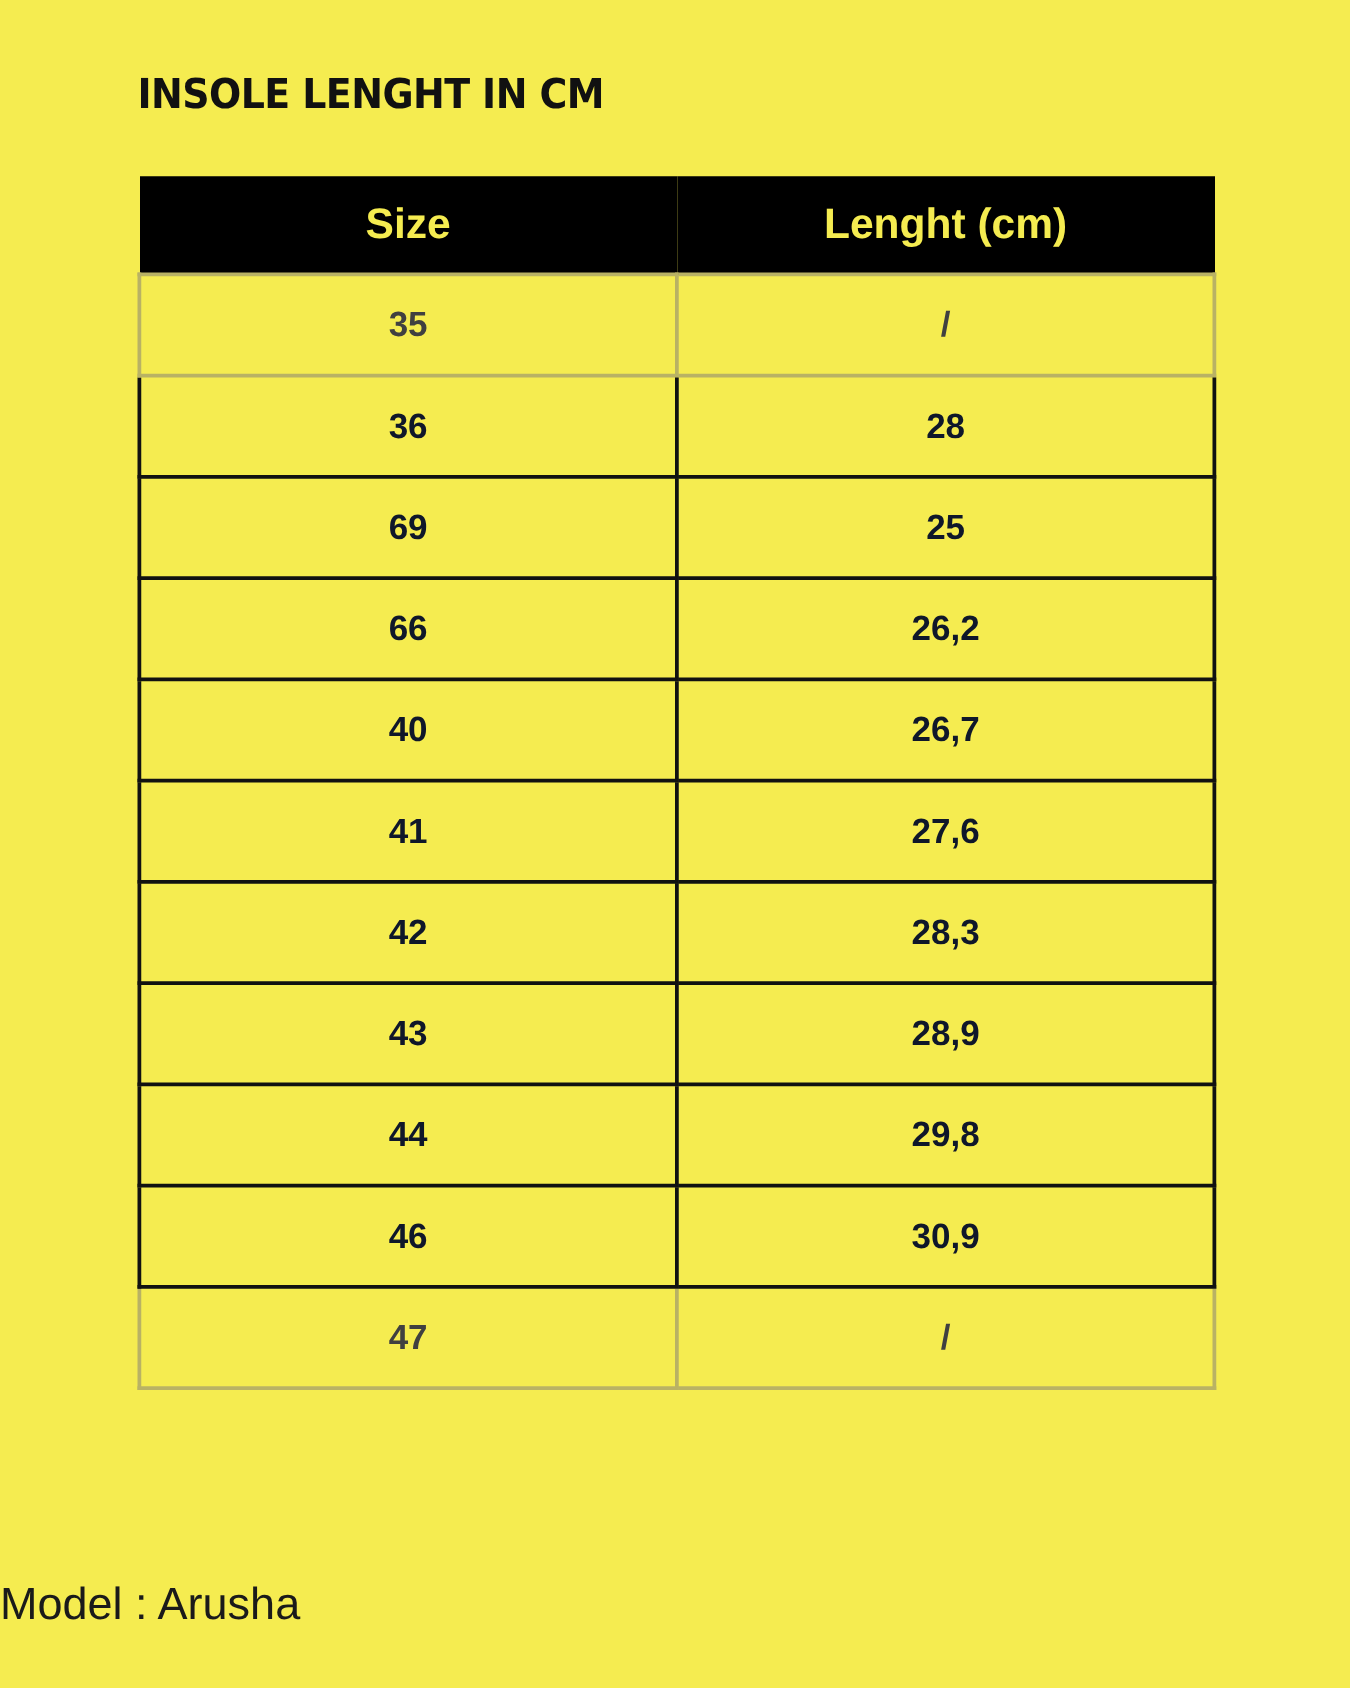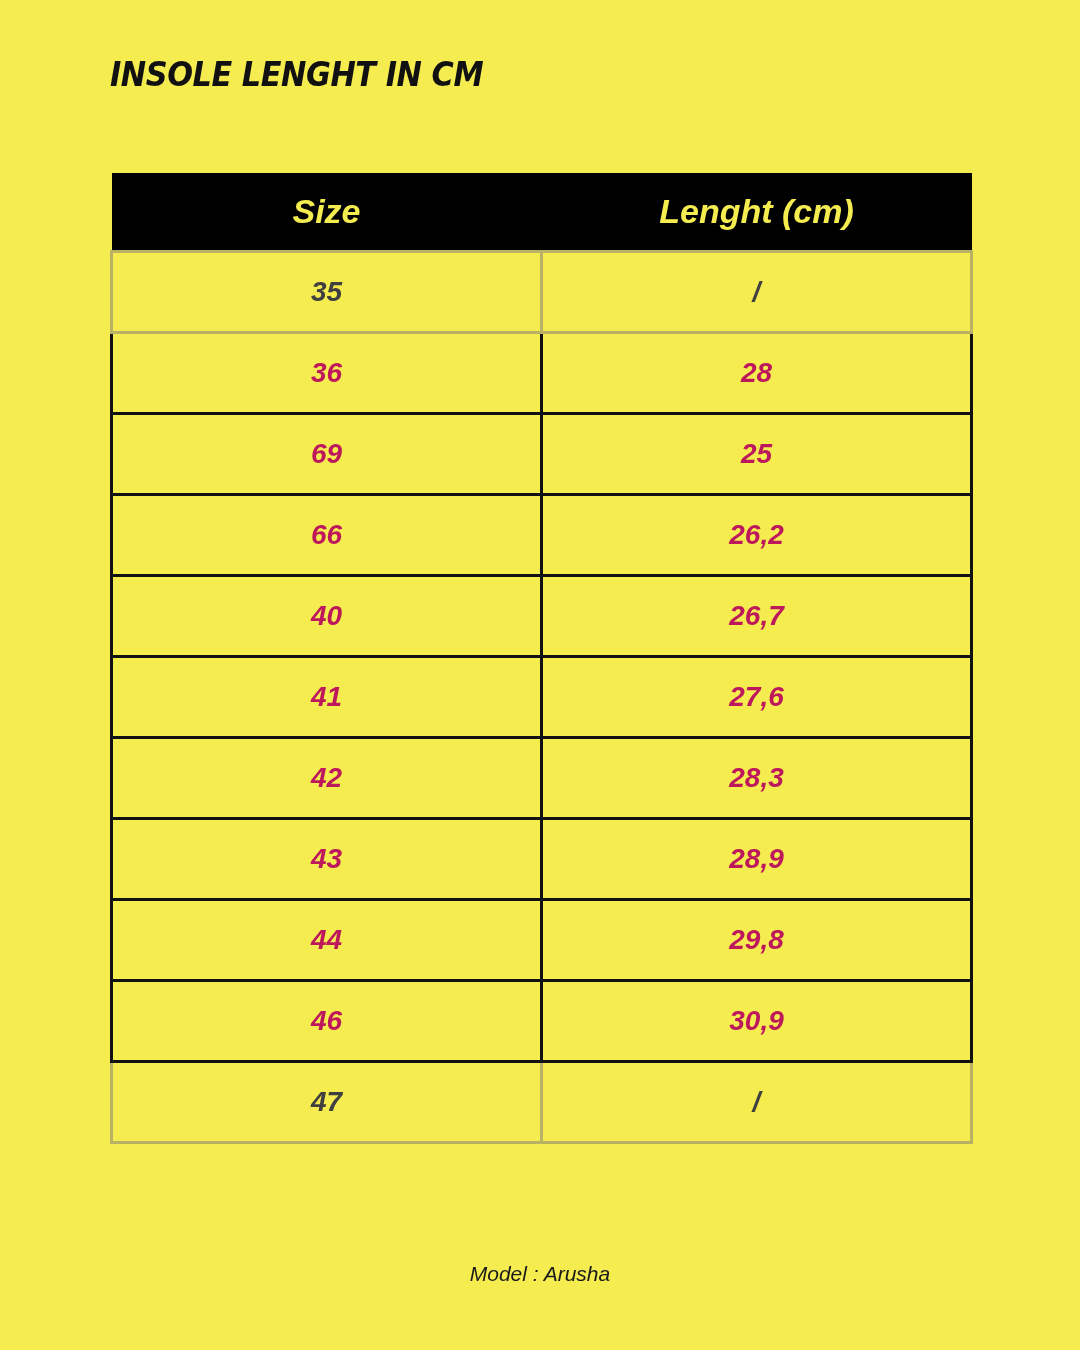--- a/index.html
+++ b/index.html
@@ -11,21 +11,20 @@
     height: 1350px;
     background: #F5EC50;
     font-family: "Liberation Sans", sans-serif;
     overflow: hidden;
   }
   .page {
     position: relative;
     width: 1080px;
     height: 1350px;
     box-sizing: border-box;
-    font-style: italic;
   }
   .title {
     position: absolute;
     left: 110px;
     top: 55px;
     font-family: "DejaVu Sans", sans-serif;
     font-weight: bold;
     font-size: 33px;
     letter-spacing: -0.5px;
     color: #111111;
@@ -36,21 +35,20 @@
   .table-wrap {
     position: absolute;
     left: 110px;
     top: 141px;
     width: 860px;
   }
   table.size-table {
     border-collapse: collapse;
     width: 860px;
     table-layout: fixed;
-    margin-top: 32px;
   }
   table.size-table col.c1 { width: 430px; }
   table.size-table col.c2 { width: 430px; }
 
   table.size-table thead th {
     background: #000000;
     color: #F5EC50;
     font-size: 34px;
     font-weight: bold;
     height: 77px;
@@ -58,39 +56,39 @@
     vertical-align: middle;
     border: none;
     padding: 0;
   }
   table.size-table tbody td {
     height: 78px;
     text-align: center;
     vertical-align: middle;
     font-size: 28px;
     font-weight: bold;
-    color: #be185d;
+    color: #0f172a;
     border: 3px solid #111111;
     padding: 0;
     background: transparent;
   }
   table.size-table tbody tr.muted td {
     color: #A8A municipal;
   }
   table.size-table tbody tr.muted td {
     color: #404040;
     border: 3px solid #B9B264;
   }
   .footer-note {
     position: absolute;
     left: 0;
     right: 0;
     top: 1262px;
-    text-align: center;
-    font-size: 21px;
+    text-align: left;
+    font-size: 36px;
     color: #1a1a1a;
     font-weight: normal;
   }
 </style>
 </head>
 <body>
 
 <div class="page">
 
   <div class="title">INSOLE LENGHT IN CM</div>

